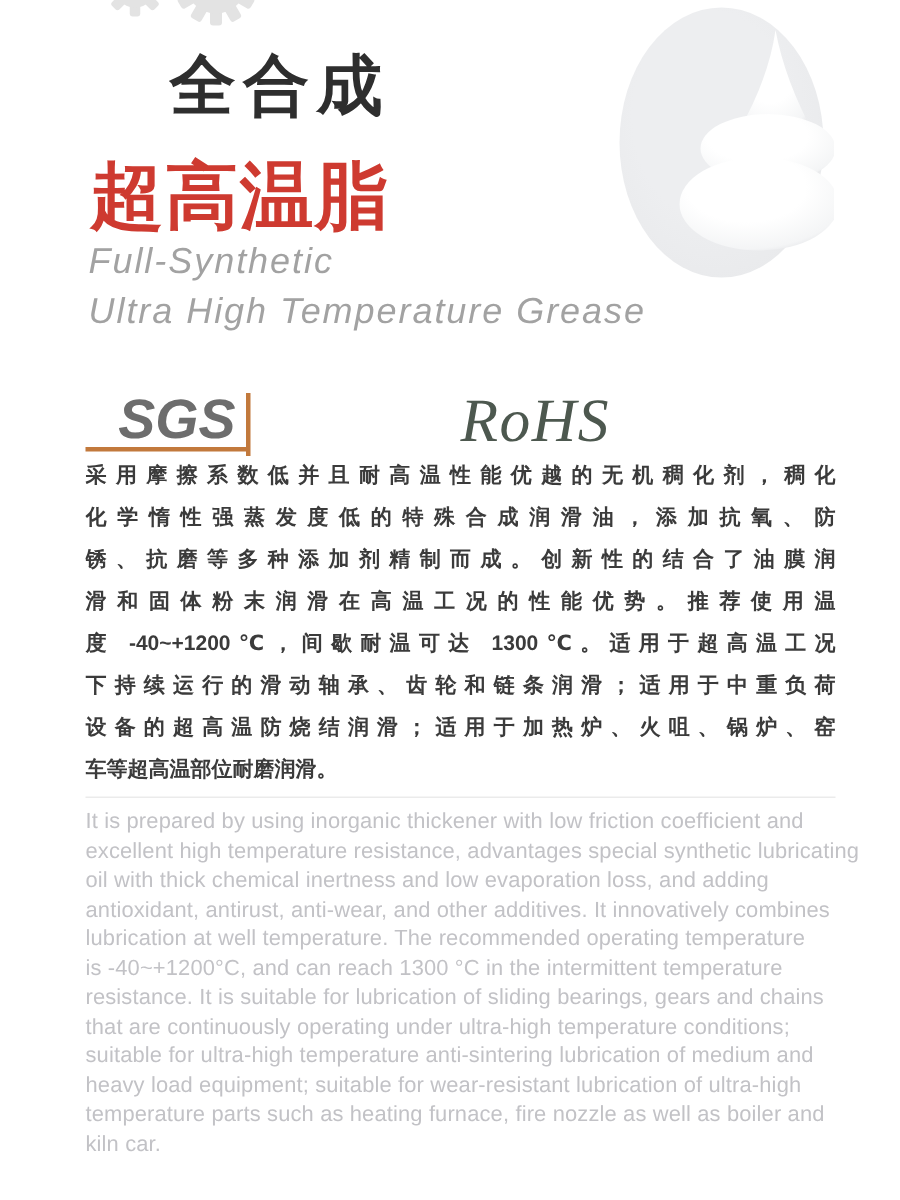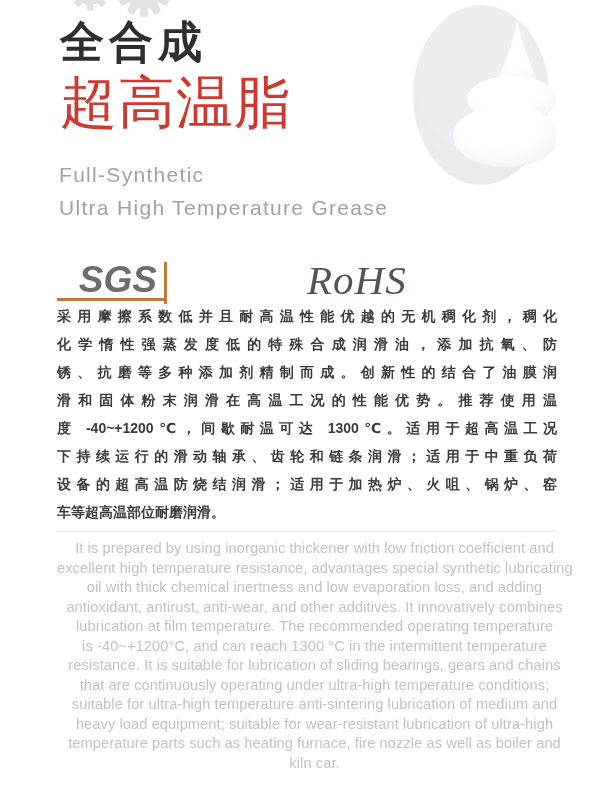--- a/index.html
+++ b/index.html
@@ -6,25 +6,25 @@
   .page{position:relative;width:600px;height:800px;background:#ffffff;overflow:hidden;
         font-family:"Liberation Sans","DejaVu Sans",sans-serif;}
 
   
   .gears{position:absolute;left:66px;top:0;}
 
   
   .photo{position:absolute;left:408px;top:2px;}
 
   
-  .title-cn{position:absolute;left:60px;top:16px;margin:0;}
+  .title-cn{position:absolute;left:60px;top:32px;margin:0;text-align:right;}
   .t1{display:block;font-size:44px;font-weight:600;letter-spacing:5px;line-height:52px;}
-  .t2{display:block;font-size:57px;font-weight:400;letter-spacing:1px;line-height:54px;margin-top:7px;}
+  .t2{display:block;font-size:49px;font-weight:700;letter-spacing:1px;line-height:54px;margin-top:20px;}
 
-  .subtitle{position:absolute;left:59px;top:158px;font-size:21px;
+  .subtitle{position:absolute;left:59px;top:158px;font-style:italic;font-size:24px;
             line-height:33px;letter-spacing:1.3px;font-weight:400;}
 
   
   .certs{position:absolute;left:57px;top:256px;width:360px;height:54px;font-style:italic;}
   .sgs-wrap{position:absolute;left:0;top:1px;width:112px;height:48px;}
   .sgs-underline{position:absolute;left:0;top:41px;width:109px;height:3px;}
   .sgs-vline{position:absolute;left:107px;top:5px;height:42px;width:3px;}
   .sgs-text{position:absolute;right:12px;top:4px;font-size:37px;font-weight:700;line-height:1;letter-spacing:0;}
   .msds-wrap{position:absolute;left:128px;top:3px;width:116px;text-align:center;}
   .msds-text{display:block;font-size:31px;font-weight:800;letter-spacing:1px;line-height:1;}
@@ -34,21 +34,21 @@
 
   
   .para-cn{position:absolute;left:57px;top:302px;width:500px;font-size:14px;font-weight:700;}
   .cn-line{height:28px;line-height:28px;text-align:justify;text-align-last:justify;overflow:hidden;}
   .cn-line:last-child{text-align-last:left;}
 
   .divider{position:absolute;left:57px;top:531px;width:500px;height:1px;background:#ebebeb;}
 
   
   .para-en{position:absolute;left:57px;top:539px;width:515px;font-size:14.6px;letter-spacing:0.1px;}
-  .en-line{height:19.5px;line-height:19.5px;white-space:nowrap;text-align:center;}
+  .en-line{height:19.5px;line-height:19.5px;white-space:nowrap;}
 </style>
 </head>
 <body>
 
 <div class="page">
 
   <svg class="gears" width="115" height="30" viewBox="0 0 115 30">
     <g fill="#e3e3e3">
       <g transform="translate(24,-9)">
         <rect x="-3.5" y="-20" width="7" height="40" rx="2" transform="rotate(0)"></rect>
@@ -123,21 +123,21 @@
       <div class="cn-line">车等超高温部位耐磨润滑。</div>
     </div>
 
   <div class="divider"></div>
 
   <div class="para-en" style="color: rgb(194, 194, 198);">
       <div class="en-line">It is prepared by using inorganic thickener with low friction coefficient and</div>
       <div class="en-line">excellent high temperature resistance, advantages special synthetic lubricating</div>
       <div class="en-line">oil with thick chemical inertness and low evaporation loss, and adding</div>
       <div class="en-line">antioxidant, antirust, anti-wear, and other additives. It innovatively combines</div>
-      <div class="en-line">lubrication at film temperature. The recommended operating temperature</div>
+      <div class="en-line">lubrication at well temperature. The recommended operating temperature</div>
       <div class="en-line">is -40~+1200°C, and can reach 1300 °C in the intermittent temperature</div>
       <div class="en-line">resistance. It is suitable for lubrication of sliding bearings, gears and chains</div>
       <div class="en-line">that are continuously operating under ultra-high temperature conditions;</div>
       <div class="en-line">suitable for ultra-high temperature anti-sintering lubrication of medium and</div>
       <div class="en-line">heavy load equipment; suitable for wear-resistant lubrication of ultra-high</div>
       <div class="en-line">temperature parts such as heating furnace, fire nozzle as well as boiler and</div>
       <div class="en-line">kiln car.</div>
     </div>
 
 </div>

